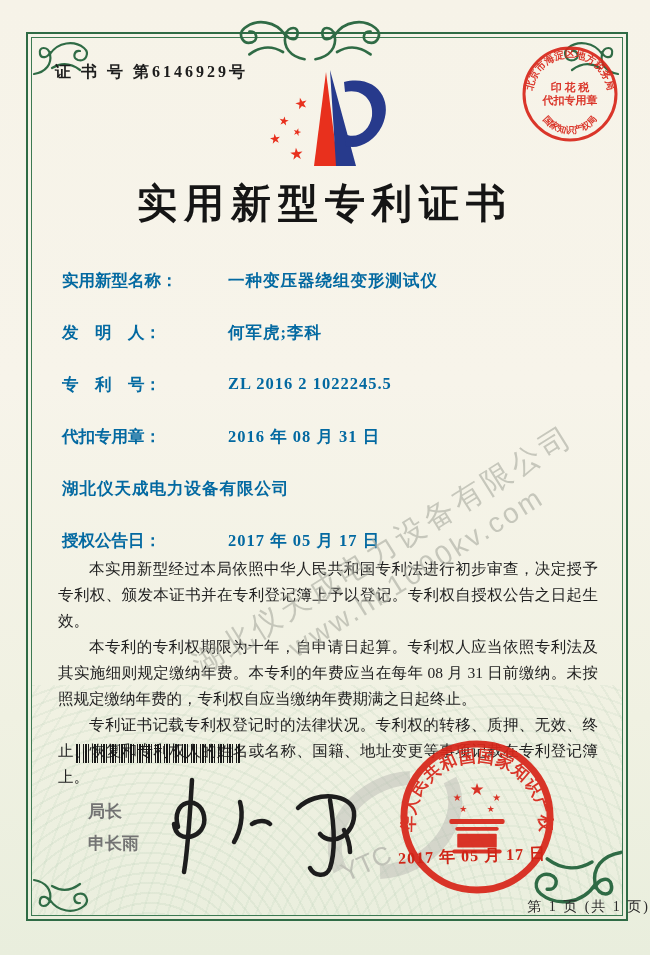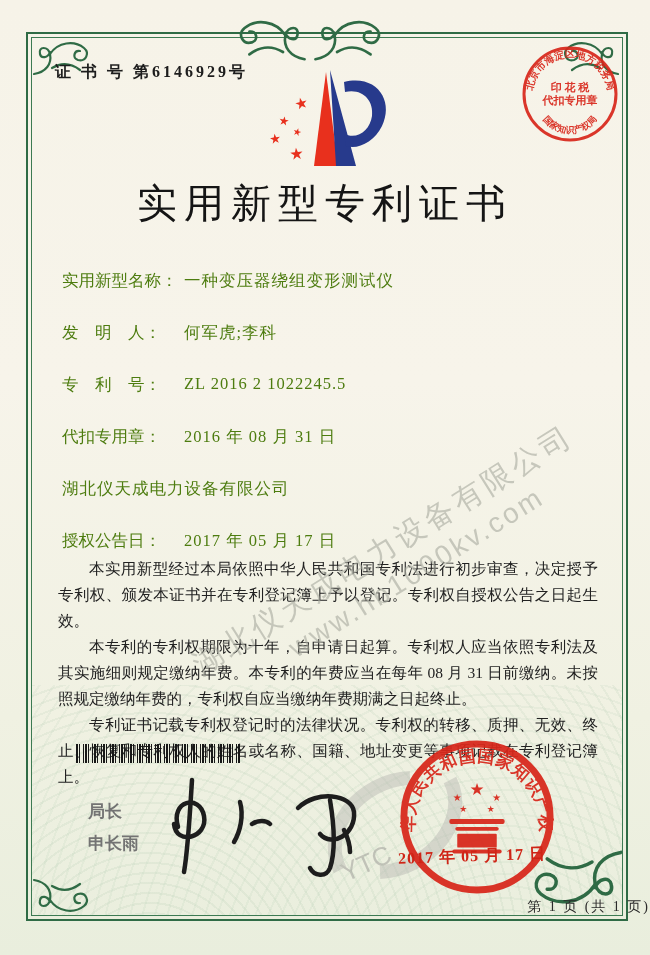--- a/index.html
+++ b/index.html
@@ -23,24 +23,24 @@
       repeating-radial-gradient(circle at 80% 140%, rgba(88,150,108,.12) 0 2px, transparent 2px 12px);
   }
   .cert-no{
     position:absolute;left:40px;top:62px;font-size:16px;font-weight:600;
     color:#1d1d1d;letter-spacing:3px;margin-left:15px;
   }
   .logo{position:absolute;left:266px;top:68px;width:130px;height:104px;}
   .tax-stamp{position:absolute;left:520px;top:44px;width:100px;height:100px;opacity:.92;}
   .title{
     position:absolute;left:0;top:176px;width:100%;text-align:center;
-    font-size:40px;font-weight:normal;color:#151515;letter-spacing:7px;
+    font-size:40px;font-weight:bold;color:#151515;letter-spacing:7px;
   }
   .fields{position:absolute;left:62px;top:270px;width:520px;}
-  .field-row{display:flex;height:52px;align-items:flex-start;font-size:16.5px;font-weight:400;color:#4d7c0f;}
+  .field-row{display:flex;height:52px;align-items:flex-start;font-size:16.5px;font-weight:700;color:#0369a1;gap:44px;}
   .field-label{white-space:pre;min-width:122px;}
   .field-value{letter-spacing:1px;}
   .paragraphs{
     position:absolute;left:58px;top:556px;width:540px;
     font-size:15.5px;line-height:26px;color:#222;text-align:justify;
   }
   .paragraphs p{margin:0;text-indent:2em;}
   .barcode{
     position:absolute;left:76px;top:744px;width:164px;height:19px;
     background:repeating-linear-gradient(90deg,#181818 0 2px,transparent 2px 3px,#181818 3px 4px,transparent 4px 7px,#181818 7px 8px,transparent 8px 9px);

